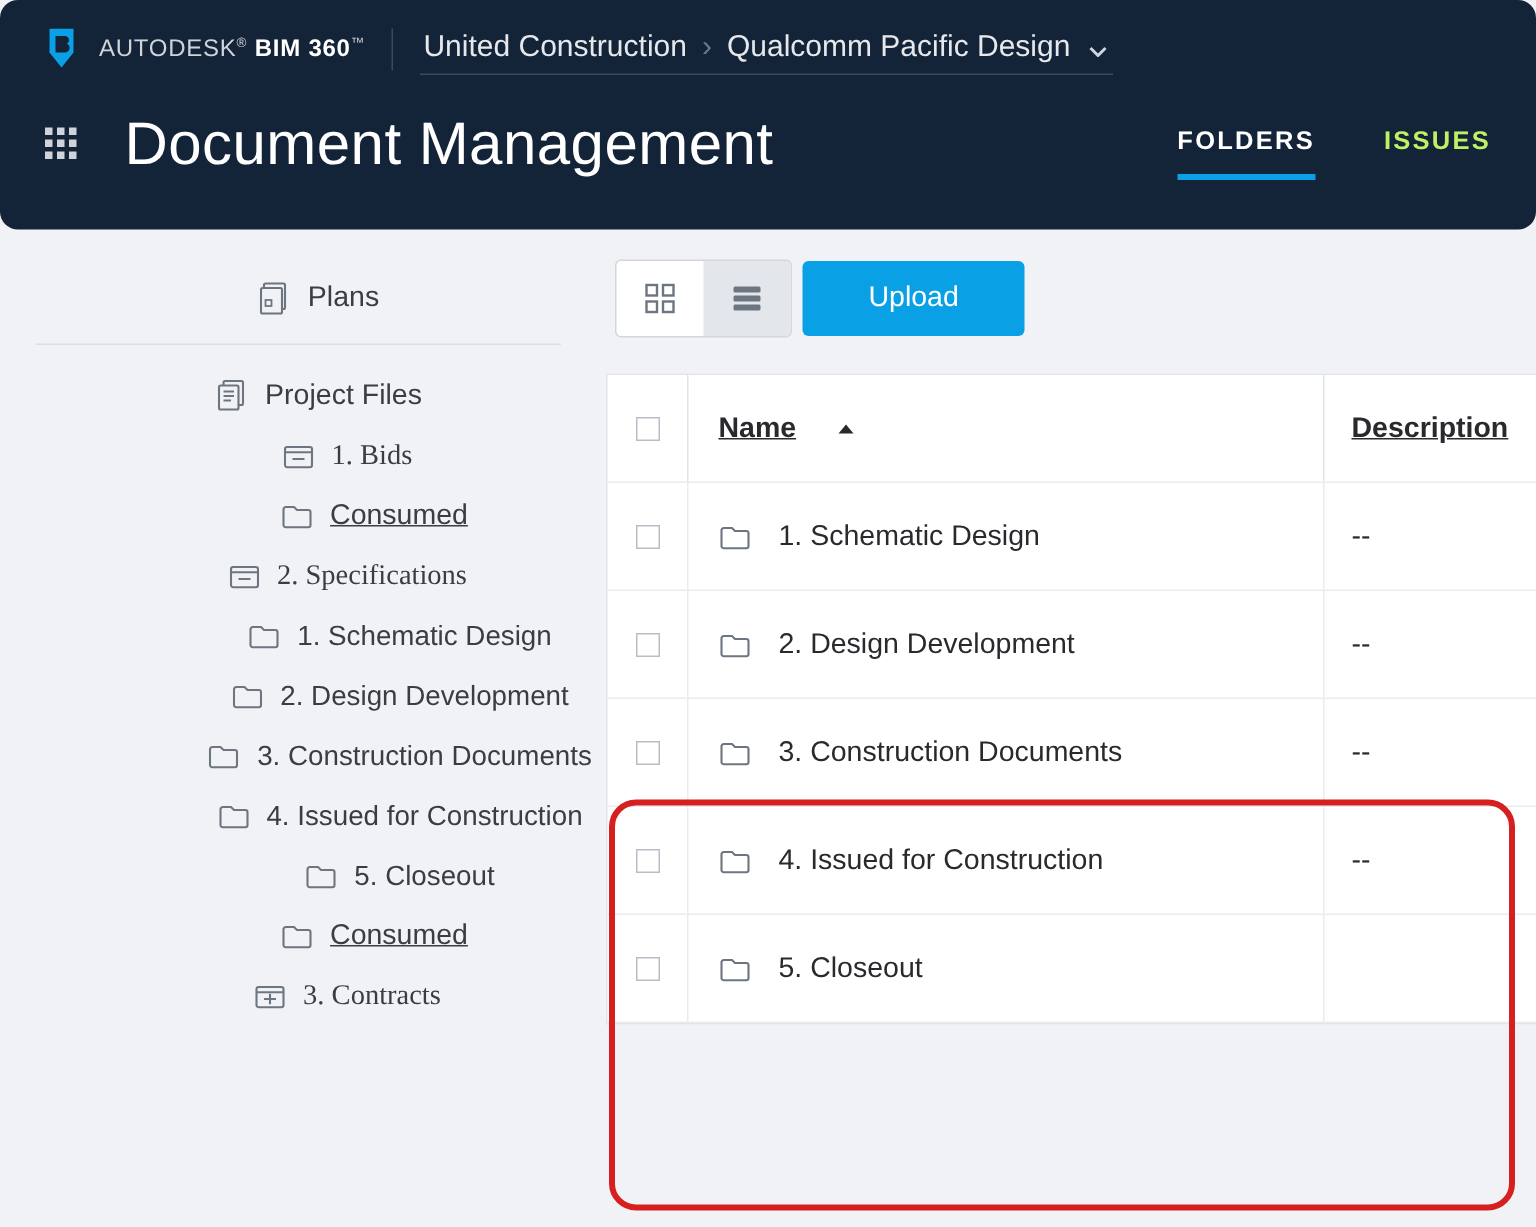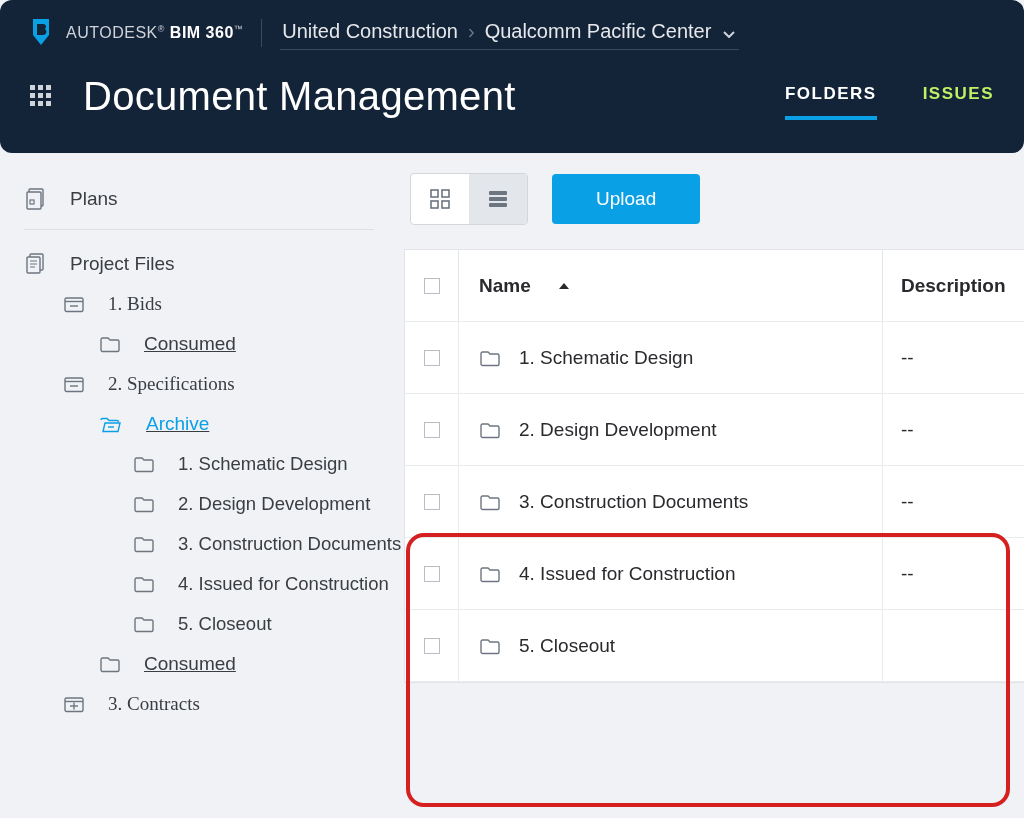--- a/index.html
+++ b/index.html
@@ -65,38 +65,38 @@
     content:""; position:absolute; left:0; right:0; bottom:0;
     height:4px; background:#0aa0e6;
   }
 
   
   .content { display:flex; height:665px; }
   .sidebar {
     width:404px; padding:26px 0 0 22px;
   }
   .sb-row {
-    display:flex; align-items:center; gap:24px;
-    padding:9px 4px; font-size:19px; color:#3a3e42; cursor:pointer;
+    display:flex; align-items:center; gap:12px;
+    padding:9px 4px; font-size:19px; color:#3a3e42; cursor:pointer;justify-content:center;
   }
   .sb-sep { border-bottom:1px solid #dcdfe3; margin:10px 30px 14px 2px; }
   .sb-indent1 { padding-left:42px;font-family:Liberation Serif, serif; }
   .sb-indent2 { padding-left:78px;text-decoration:underline; }
   .sb-indent3 { padding-left:112px; }
   .sb-indent3 .sb-label { font-size:18.5px; }
   .sb-row.active .sb-label { color:#0aa0e6; }
 
   .ico { display:inline-flex; align-items:center; justify-content:center; }
   .ico svg { display:block; }
   .sb-label { white-space:nowrap; }
 
   
   .main { flex:1; padding:20px 0 0 0; position:relative; }
   .toolbar {
-    display:flex; align-items:center; gap:24px; padding-left:6px;
+    display:flex; align-items:center; gap:7px; padding-left:6px;
   }
   .viewtoggle {
     display:flex; border:1px solid #d3d7db; border-radius:4px; overflow:hidden;
     background:#fff;
   }
   .viewbtn {
     width:58px; height:50px; display:flex; align-items:center; justify-content:center;
     cursor:pointer;
   }
   .viewbtn.sel { background:#e3e6ea; }
@@ -107,21 +107,21 @@
   }
 
   .table {
     margin-top:24px; background:#fff; border:1px solid #e1e4e8;
     border-right:none;
   }
   .thead, .trow {
     display:flex; align-items:center;
     border-bottom:1px solid #e9ecef;
   }
-  .thead { height:72px; font-weight:700; font-size:19px;}
+  .thead { height:72px; font-weight:700; font-size:19px;text-decoration:underline;}
   .trow { height:72px; font-size:19px; }
   .cell-check { width:54px; display:flex; justify-content:center; border-right:1px solid #e9ecef; height:100%; align-items:center;}
   .thead .cell-check { border-right:1px solid #e1e4e8;}
   .cell-name { flex:1; padding-left:20px; display:flex; align-items:center; gap:18px; }
   .cell-desc { width:142px; padding-left:18px; border-left:1px solid #e9ecef; height:100%; display:flex; align-items:center;}
   .thead .cell-desc { border-left:1px solid #e1e4e8;}
   .chk {
     width:16px; height:16px; border:1.5px solid #b8bec5;
   }
   .sortcaret { margin-left:8px; }
@@ -205,21 +205,21 @@
         </svg>
     </span>
     <span class="brandtext">
       <span class="thin">AUTODESK</span><sup class="tm">®</sup>
       <span class="bold">BIM 360</span><sup class="tm">™</sup>
     </span>
     <span class="divider"></span>
     <div class="crumbs">
       <span class="crumb">United Construction</span>
       <span class="crumbsep">›</span>
-      <span class="crumb">Qualcomm Pacific Center</span>
+      <span class="crumb">Qualcomm Pacific Design</span>
       <span class="ico">
         <svg width="16" height="12" viewBox="0 0 16 12">
             <use href="#i-chevdown"></use>
           </svg>
       </span>
     </div>
   </div>
   <div class="titlebar">
     <div class="titleleft">
       <span class="grid9">
@@ -282,29 +282,20 @@
     </div>
 
     <div class="sb-row sb-indent1">
       <span class="ico">
           <svg width="20" height="18" viewBox="0 0 20 18">
             <use href="#i-folder-exp"></use>
             <line x1="6" y1="11" x2="14" y2="11" stroke="#6d7680" stroke-width="1.4"></line>
           </svg>
         </span>
       <span class="sb-label">2. Specifications</span>
-    </div>
-    <div class="sb-row sb-indent2 active">
-      <span class="ico">
-          <svg width="22" height="18" viewBox="0 0 22 18">
-            <use href="#i-folder-open"></use>
-            <line x1="8" y1="12" x2="14" y2="12" stroke="#0aa0e6" stroke-width="1.4"></line>
-          </svg>
-        </span>
-      <span class="sb-label">Archive</span>
     </div>
     <div class="sb-row sb-indent3">
       <span class="ico">
           <svg width="20" height="18" viewBox="0 0 20 18">
             <use href="#i-folder"></use>
           </svg>
         </span>
       <span class="sb-label">1. Schematic Design</span>
     </div>
     <div class="sb-row sb-indent3">

